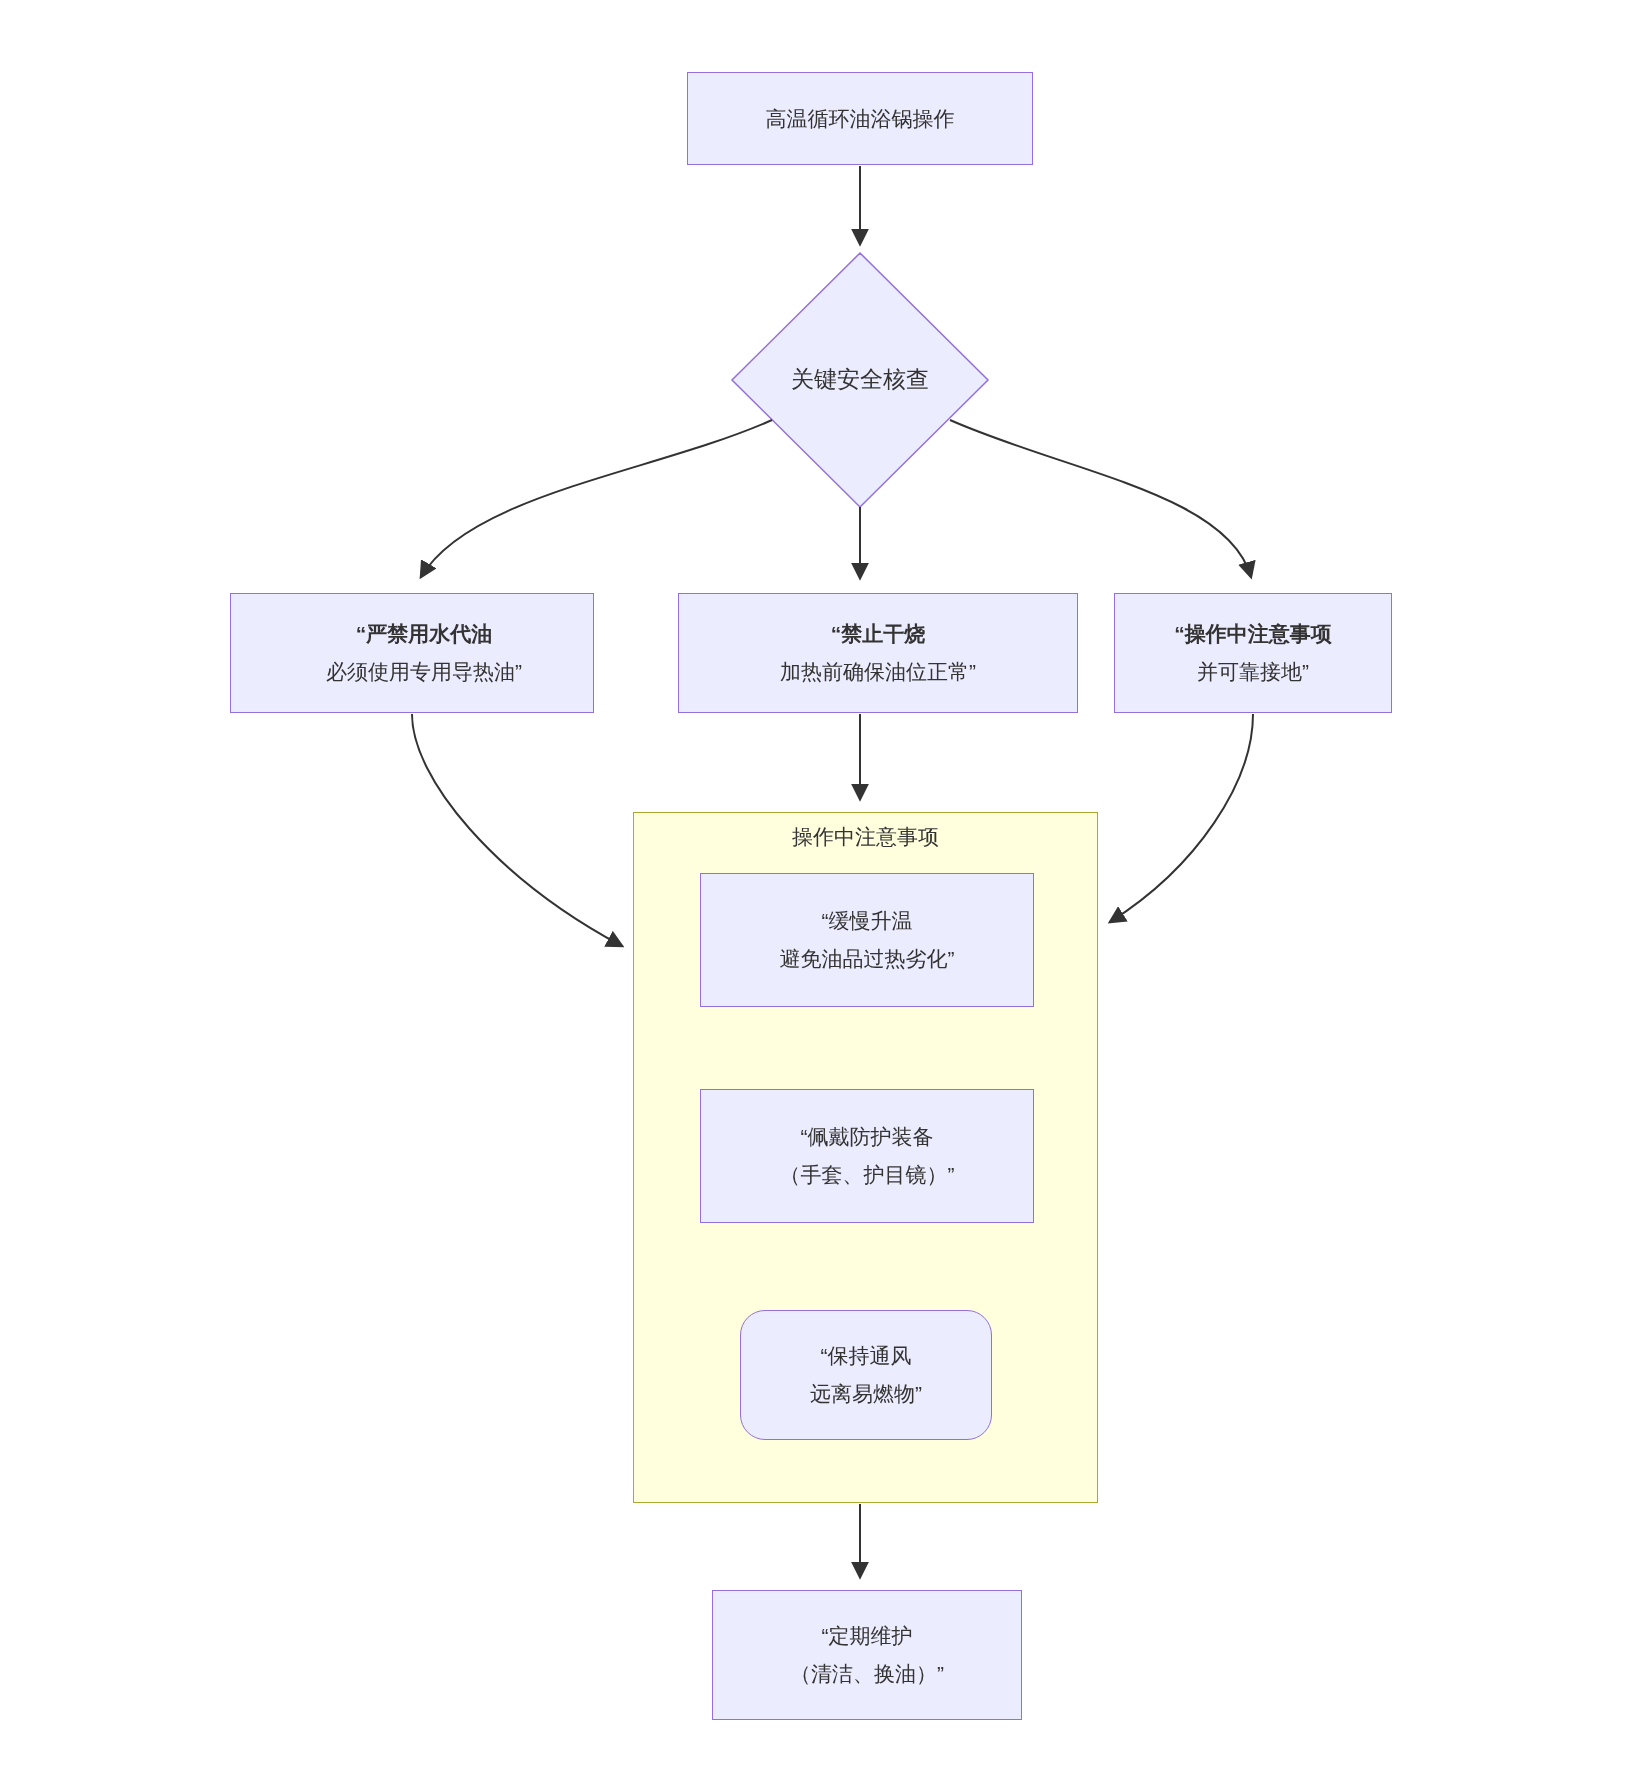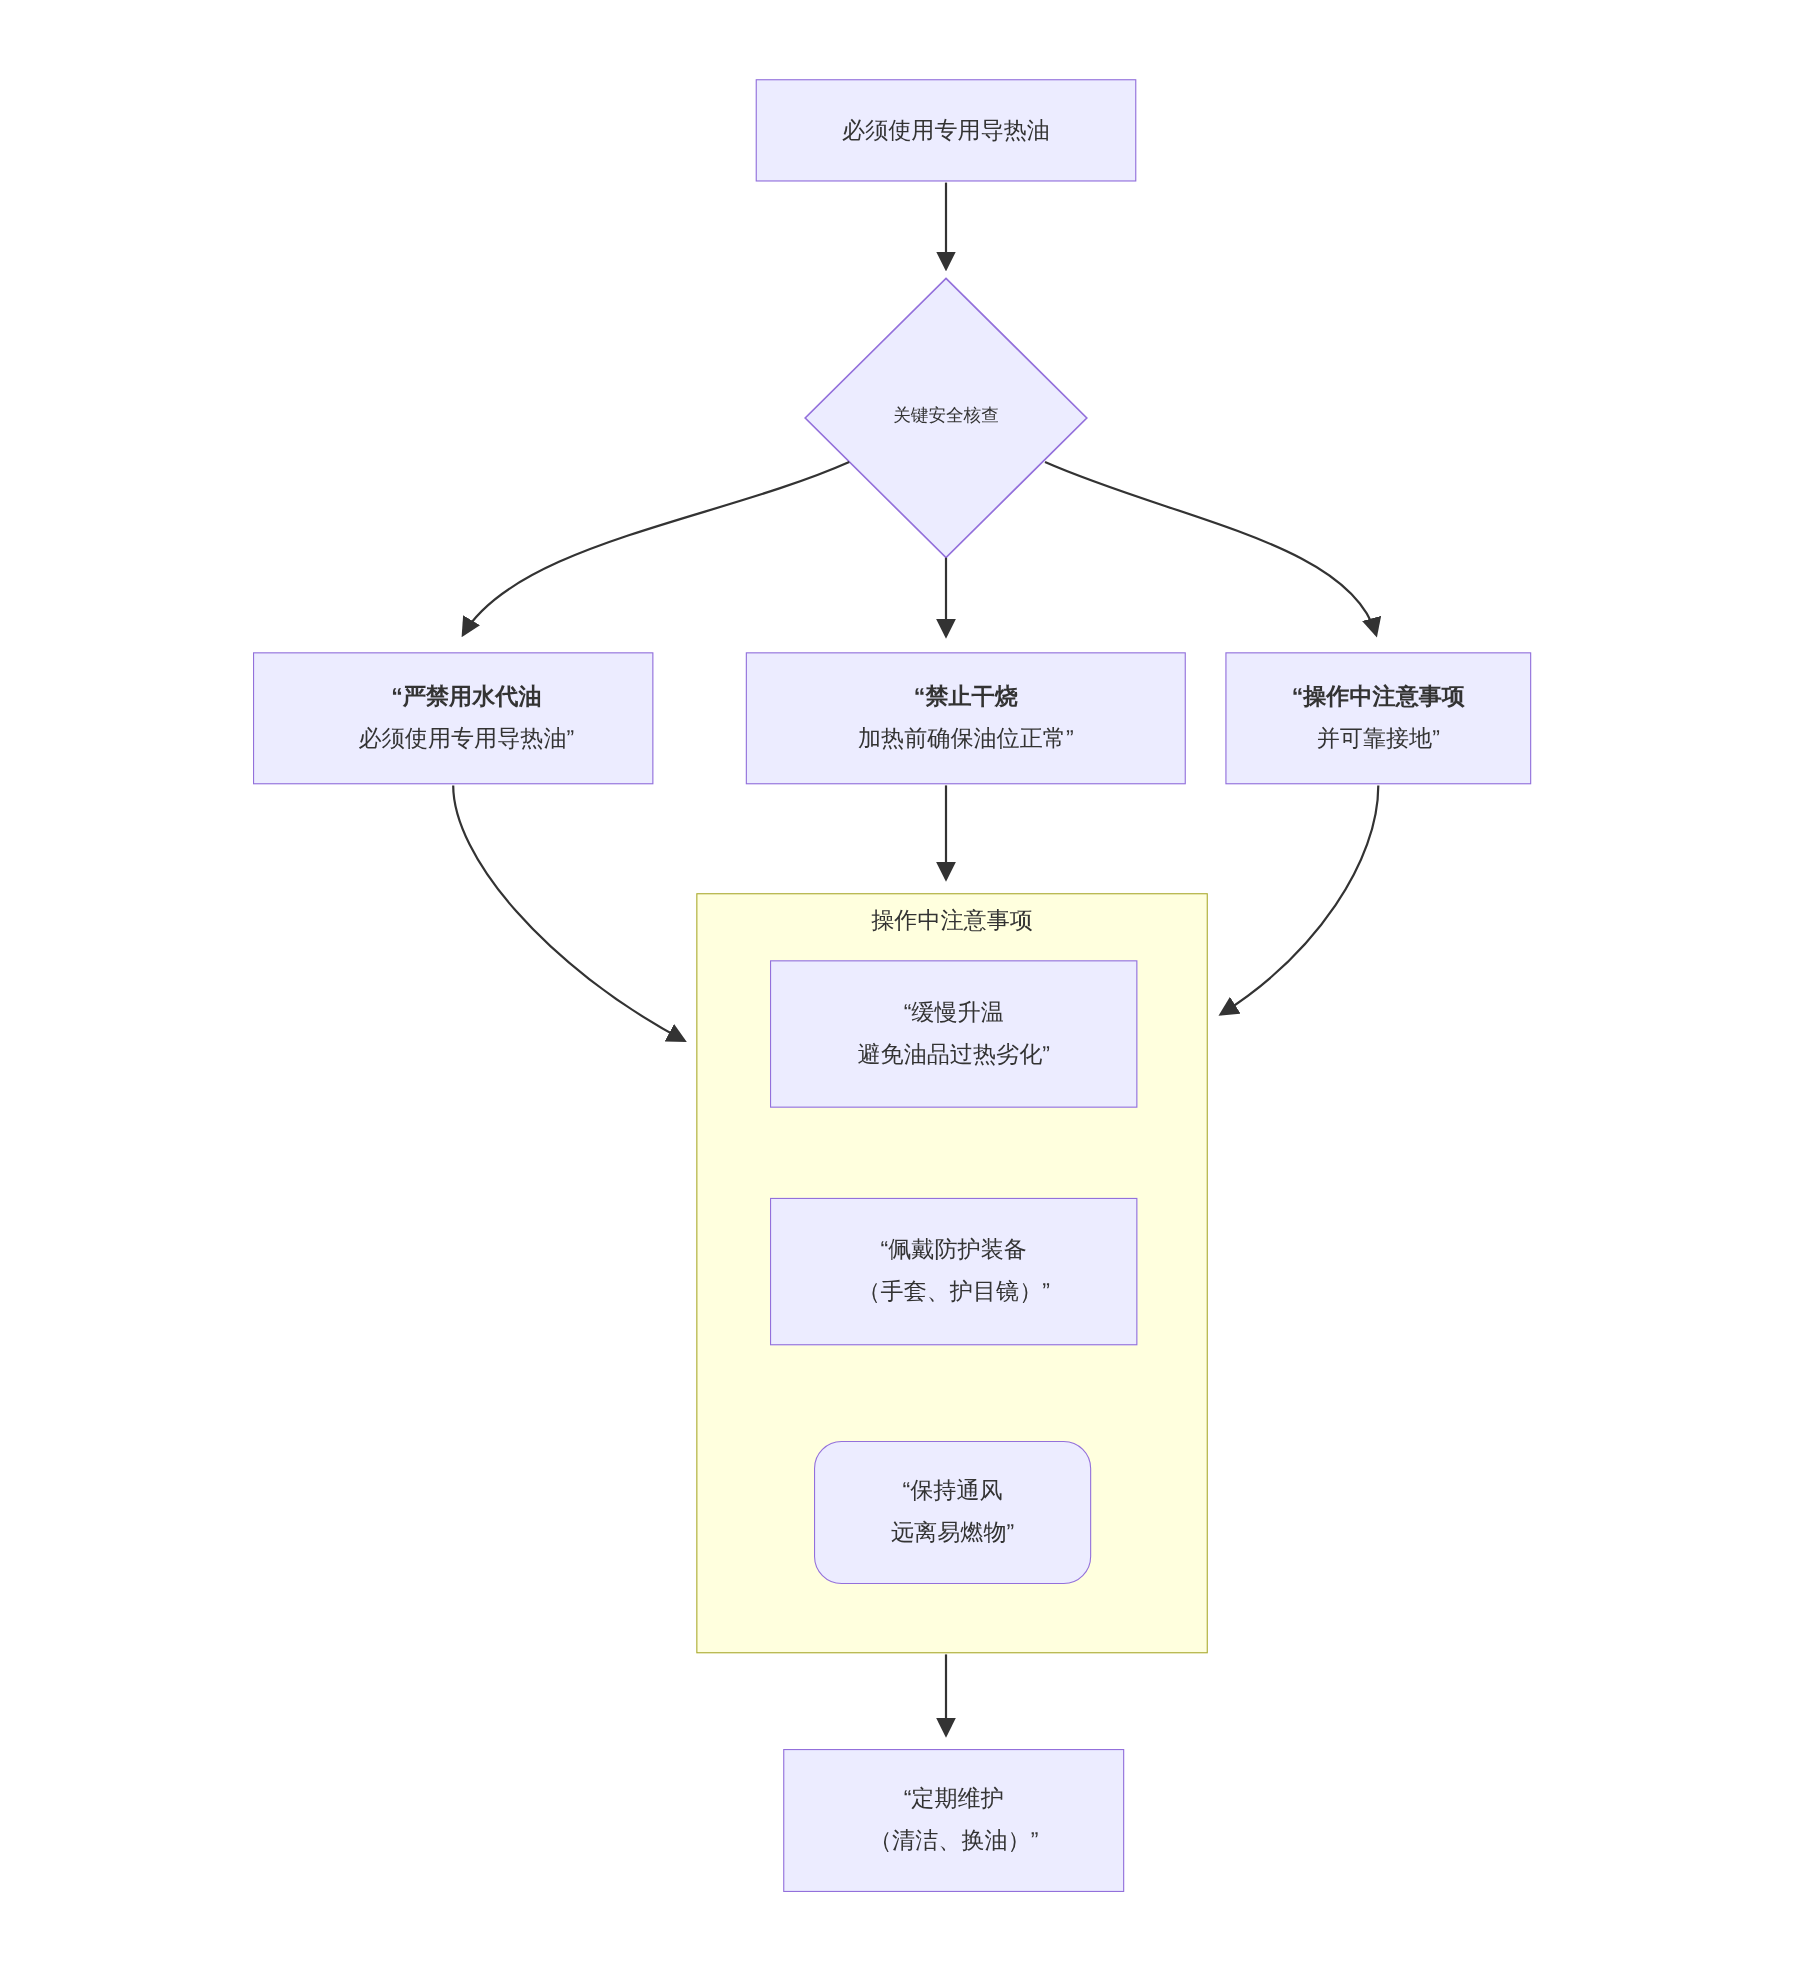--- a/index.html
+++ b/index.html
@@ -38,21 +38,21 @@
     line-height: 38px;
     color: #333333;
   }
   .node .b { font-weight: bold; }
   .diamond-label {
     position: absolute;
     left: 732px;
     top: 360px;
     width: 256px;
     text-align: center;
-    font-size: 16px;
+    font-size: 23px;
     line-height: 38px;
     color: #333333;
     background: transparent;
     border: none;
   }
   .subgraph {
     position: absolute;
     box-sizing: border-box;
     left: 633px;
     top: 812px;
@@ -100,21 +100,21 @@
     <path d="M 772 420 C 655 472, 470 494, 421 577" fill="none" stroke="#333333" stroke-width="2" marker-end="url(#arrowhead)"></path>
     <path d="M 860 507 L 860 578" fill="none" stroke="#333333" stroke-width="2" marker-end="url(#arrowhead)"></path>
     <path d="M 950 420 C 1068 472, 1228 494, 1251 577" fill="none" stroke="#333333" stroke-width="2" marker-end="url(#arrowhead)"></path>
     <path d="M 412 714 C 412 778, 495 878, 622 946" fill="none" stroke="#333333" stroke-width="2" marker-end="url(#arrowhead)"></path>
     <path d="M 860 714 L 860 799" fill="none" stroke="#333333" stroke-width="2" marker-end="url(#arrowhead)"></path>
     <path d="M 1253 714 C 1253 782, 1197 867, 1110 922" fill="none" stroke="#333333" stroke-width="2" marker-end="url(#arrowhead)"></path>
     <path d="M 860 1504 L 860 1577" fill="none" stroke="#333333" stroke-width="2" marker-end="url(#arrowhead)"></path>
   </svg>
 
   <div class="node" id="n-start">
-    <span>必须使用专用导热油</span>
+    <span>高温循环油浴锅操作</span>
   </div>
 
   <div class="diamond-label">
     <span>关键安全核查</span>
   </div>
 
   <div class="node" id="n-water">
     <span class="b">“严禁用水代油</span>
     <span>必须使用专用导热油”</span>
   </div>

